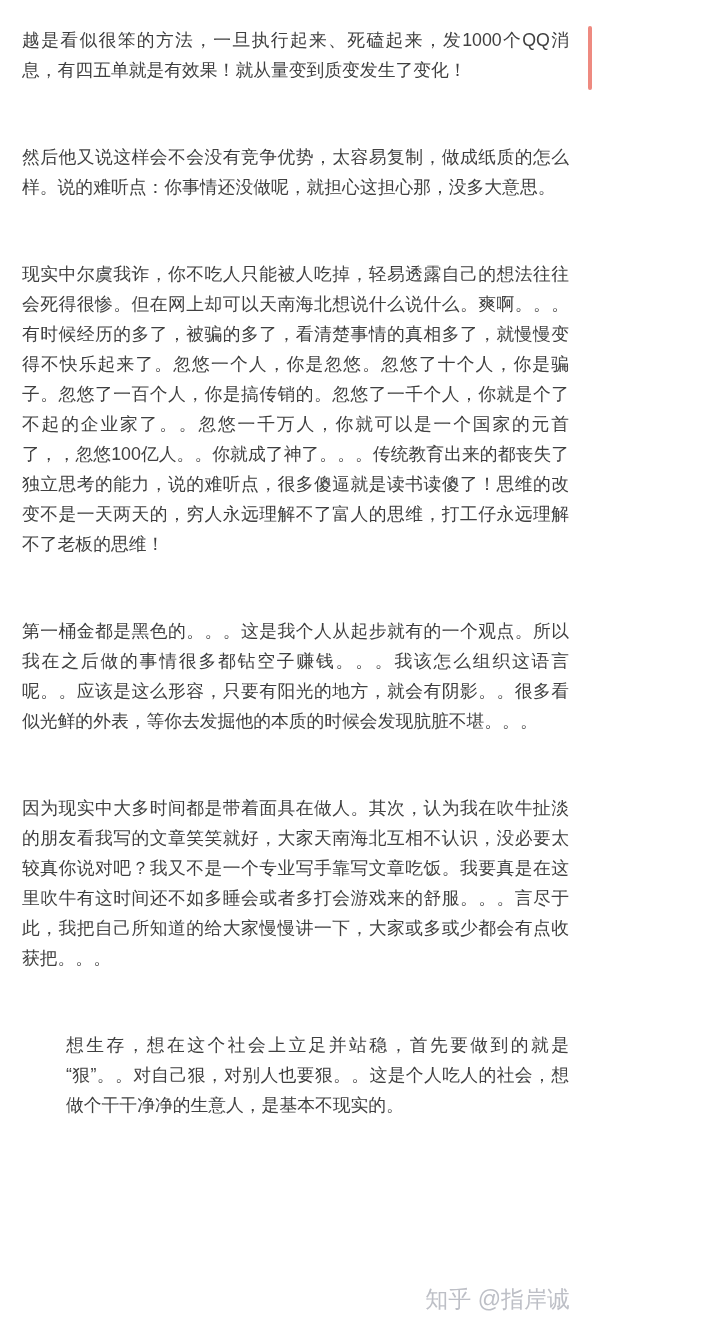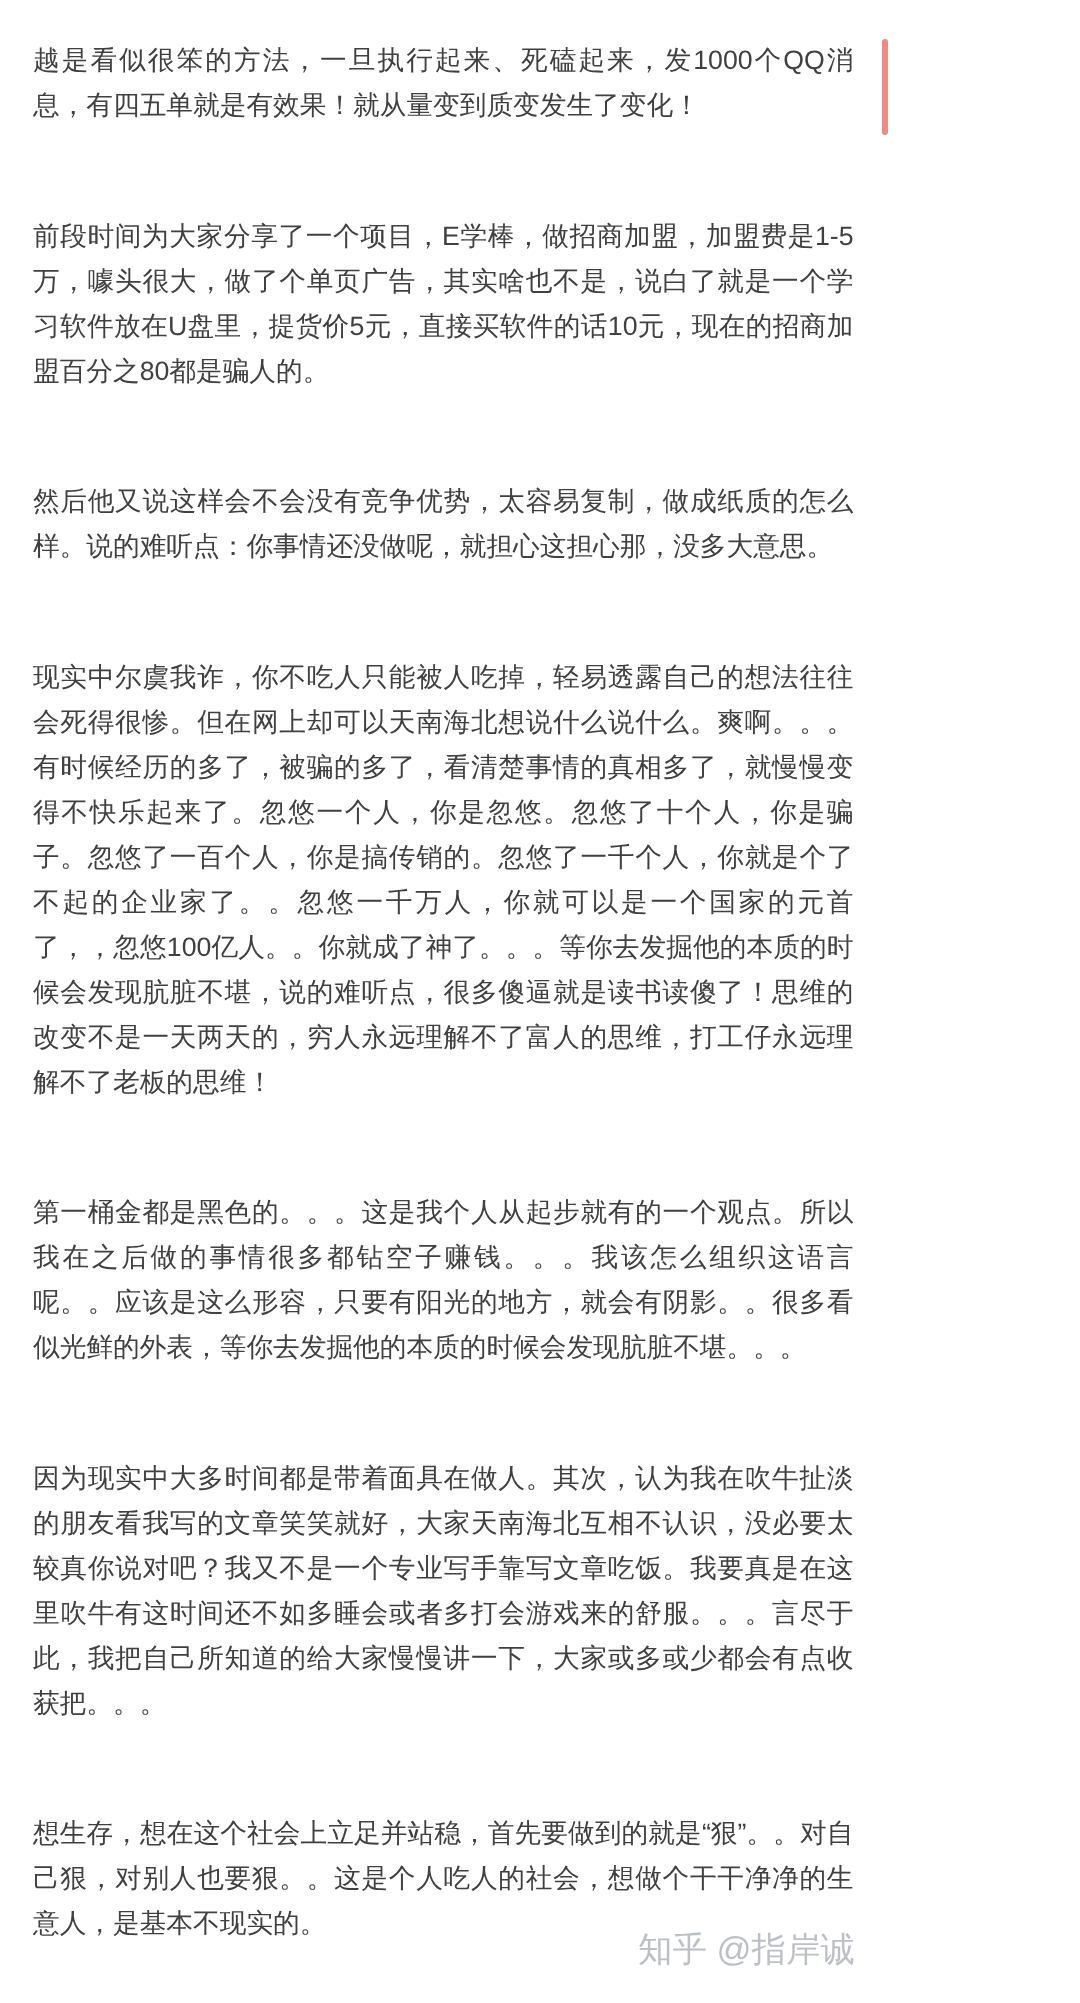--- a/index.html
+++ b/index.html
@@ -19,21 +19,21 @@
   }
   p.para {
     margin: 0 0 57px 0;
     font-size: 17.8px;
     line-height: 30px;
     color: #404040;
     text-align: justify;
     letter-spacing: 0;
     word-break: break-all;
   }
-  p.para:last-child { margin-bottom: 0; }
+  p.para:last-child { margin-bottom: 0; margin-left: 44px; }
   .watermark {
     position: absolute;
     top: 1288px;
     right: 22px;
     font-size: 23px;
     line-height: 22px;
     color: rgba(185, 188, 195, 0.95);
     white-space: nowrap;
     pointer-events: none;
   }
@@ -46,23 +46,22 @@
     border-radius: 2px;
     background: #ee8a80;
   }
 </style>
 </head>
 <body>
 
 <div class="page">
   <div class="content">
     <p class="para">越是看似很笨的方法，一旦执行起来、死磕起来，发1000个QQ消息，有四五单就是有效果！就从量变到质变发生了变化！</p>
-    <p class="para">前段时间为大家分享了一个项目，E学棒，做招商加盟，加盟费是1-5万，噱头很大，做了个单页广告，其实啥也不是，说白了就是一个学习软件放在U盘里，提货价5元，直接买软件的话10元，现在的招商加盟百分之80都是骗人的。</p>
     <p class="para">然后他又说这样会不会没有竞争优势，太容易复制，做成纸质的怎么样。说的难听点：你事情还没做呢，就担心这担心那，没多大意思。</p>
-    <p class="para">现实中尔虞我诈，你不吃人只能被人吃掉，轻易透露自己的想法往往会死得很惨。但在网上却可以天南海北想说什么说什么。爽啊。。。有时候经历的多了，被骗的多了，看清楚事情的真相多了，就慢慢变得不快乐起来了。忽悠一个人，你是忽悠。忽悠了十个人，你是骗子。忽悠了一百个人，你是搞传销的。忽悠了一千个人，你就是个了不起的企业家了。。忽悠一千万人，你就可以是一个国家的元首了，，忽悠100亿人。。你就成了神了。。。等你去发掘他的本质的时候会发现肮脏不堪，说的难听点，很多傻逼就是读书读傻了！思维的改变不是一天两天的，穷人永远理解不了富人的思维，打工仔永远理解不了老板的思维！</p>
+    <p class="para">现实中尔虞我诈，你不吃人只能被人吃掉，轻易透露自己的想法往往会死得很惨。但在网上却可以天南海北想说什么说什么。爽啊。。。有时候经历的多了，被骗的多了，看清楚事情的真相多了，就慢慢变得不快乐起来了。忽悠一个人，你是忽悠。忽悠了十个人，你是骗子。忽悠了一百个人，你是搞传销的。忽悠了一千个人，你就是个了不起的企业家了。。忽悠一千万人，你就可以是一个国家的元首了，，忽悠100亿人。。你就成了神了。。。传统教育出来的都丧失了独立思考的能力，说的难听点，很多傻逼就是读书读傻了！思维的改变不是一天两天的，穷人永远理解不了富人的思维，打工仔永远理解不了老板的思维！</p>
     <p class="para">第一桶金都是黑色的。。。这是我个人从起步就有的一个观点。所以我在之后做的事情很多都钻空子赚钱。。。我该怎么组织这语言呢。。应该是这么形容，只要有阳光的地方，就会有阴影。。很多看似光鲜的外表，等你去发掘他的本质的时候会发现肮脏不堪。。。</p>
     <p class="para">因为现实中大多时间都是带着面具在做人。其次，认为我在吹牛扯淡的朋友看我写的文章笑笑就好，大家天南海北互相不认识，没必要太较真你说对吧？我又不是一个专业写手靠写文章吃饭。我要真是在这里吹牛有这时间还不如多睡会或者多打会游戏来的舒服。。。言尽于此，我把自己所知道的给大家慢慢讲一下，大家或多或少都会有点收获把。。。</p>
     <p class="para">想生存，想在这个社会上立足并站稳，首先要做到的就是“狠”。。对自己狠，对别人也要狠。。这是个人吃人的社会，想做个干干净净的生意人，是基本不现实的。</p>
   </div>
 
   <div class="watermark">知乎 @指岸诚</div>
 
   <div class="scroll-indicator"></div>
 </div>
 

